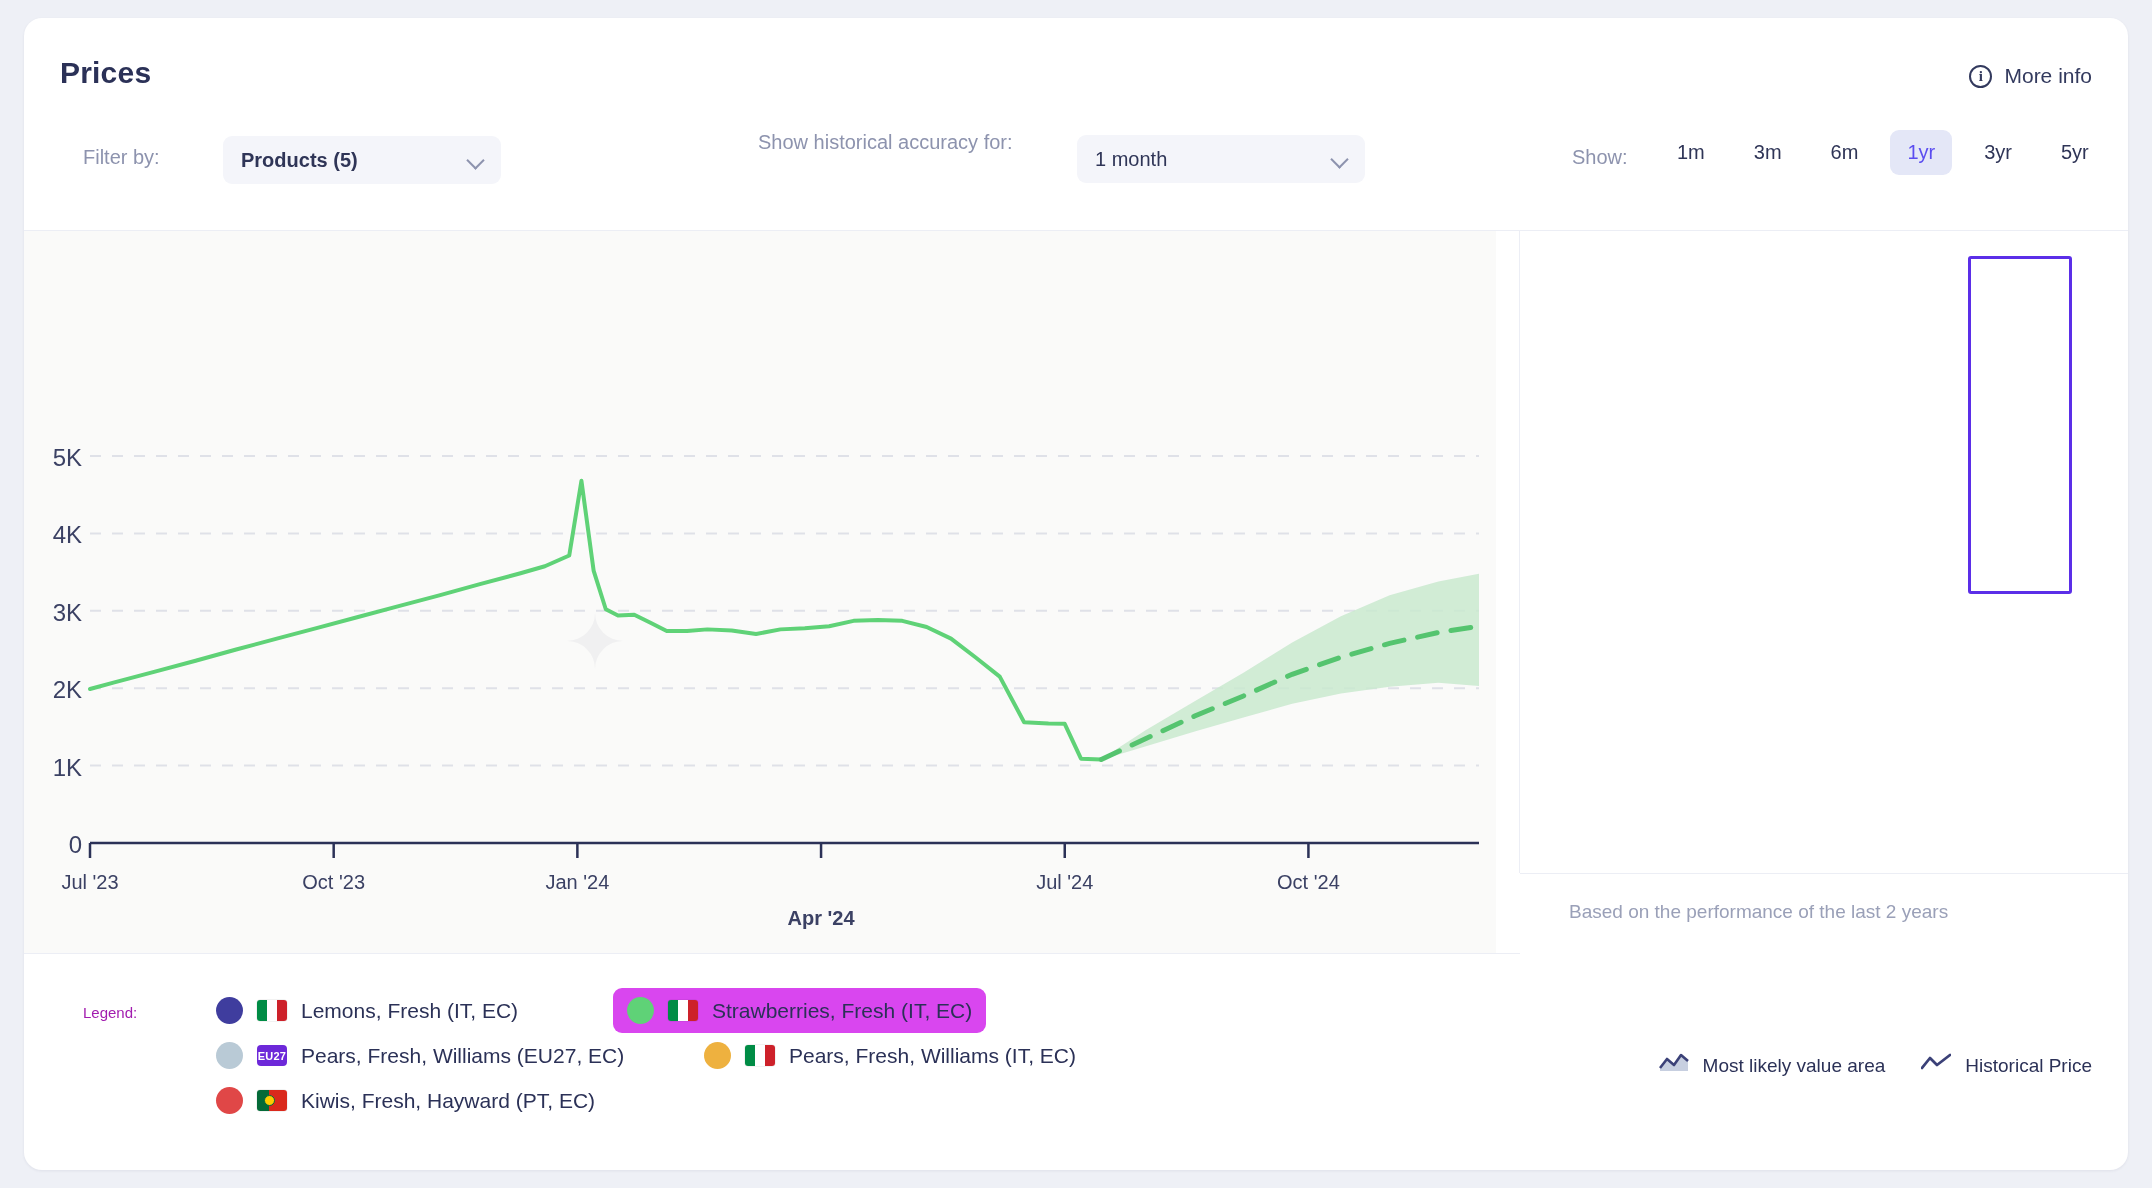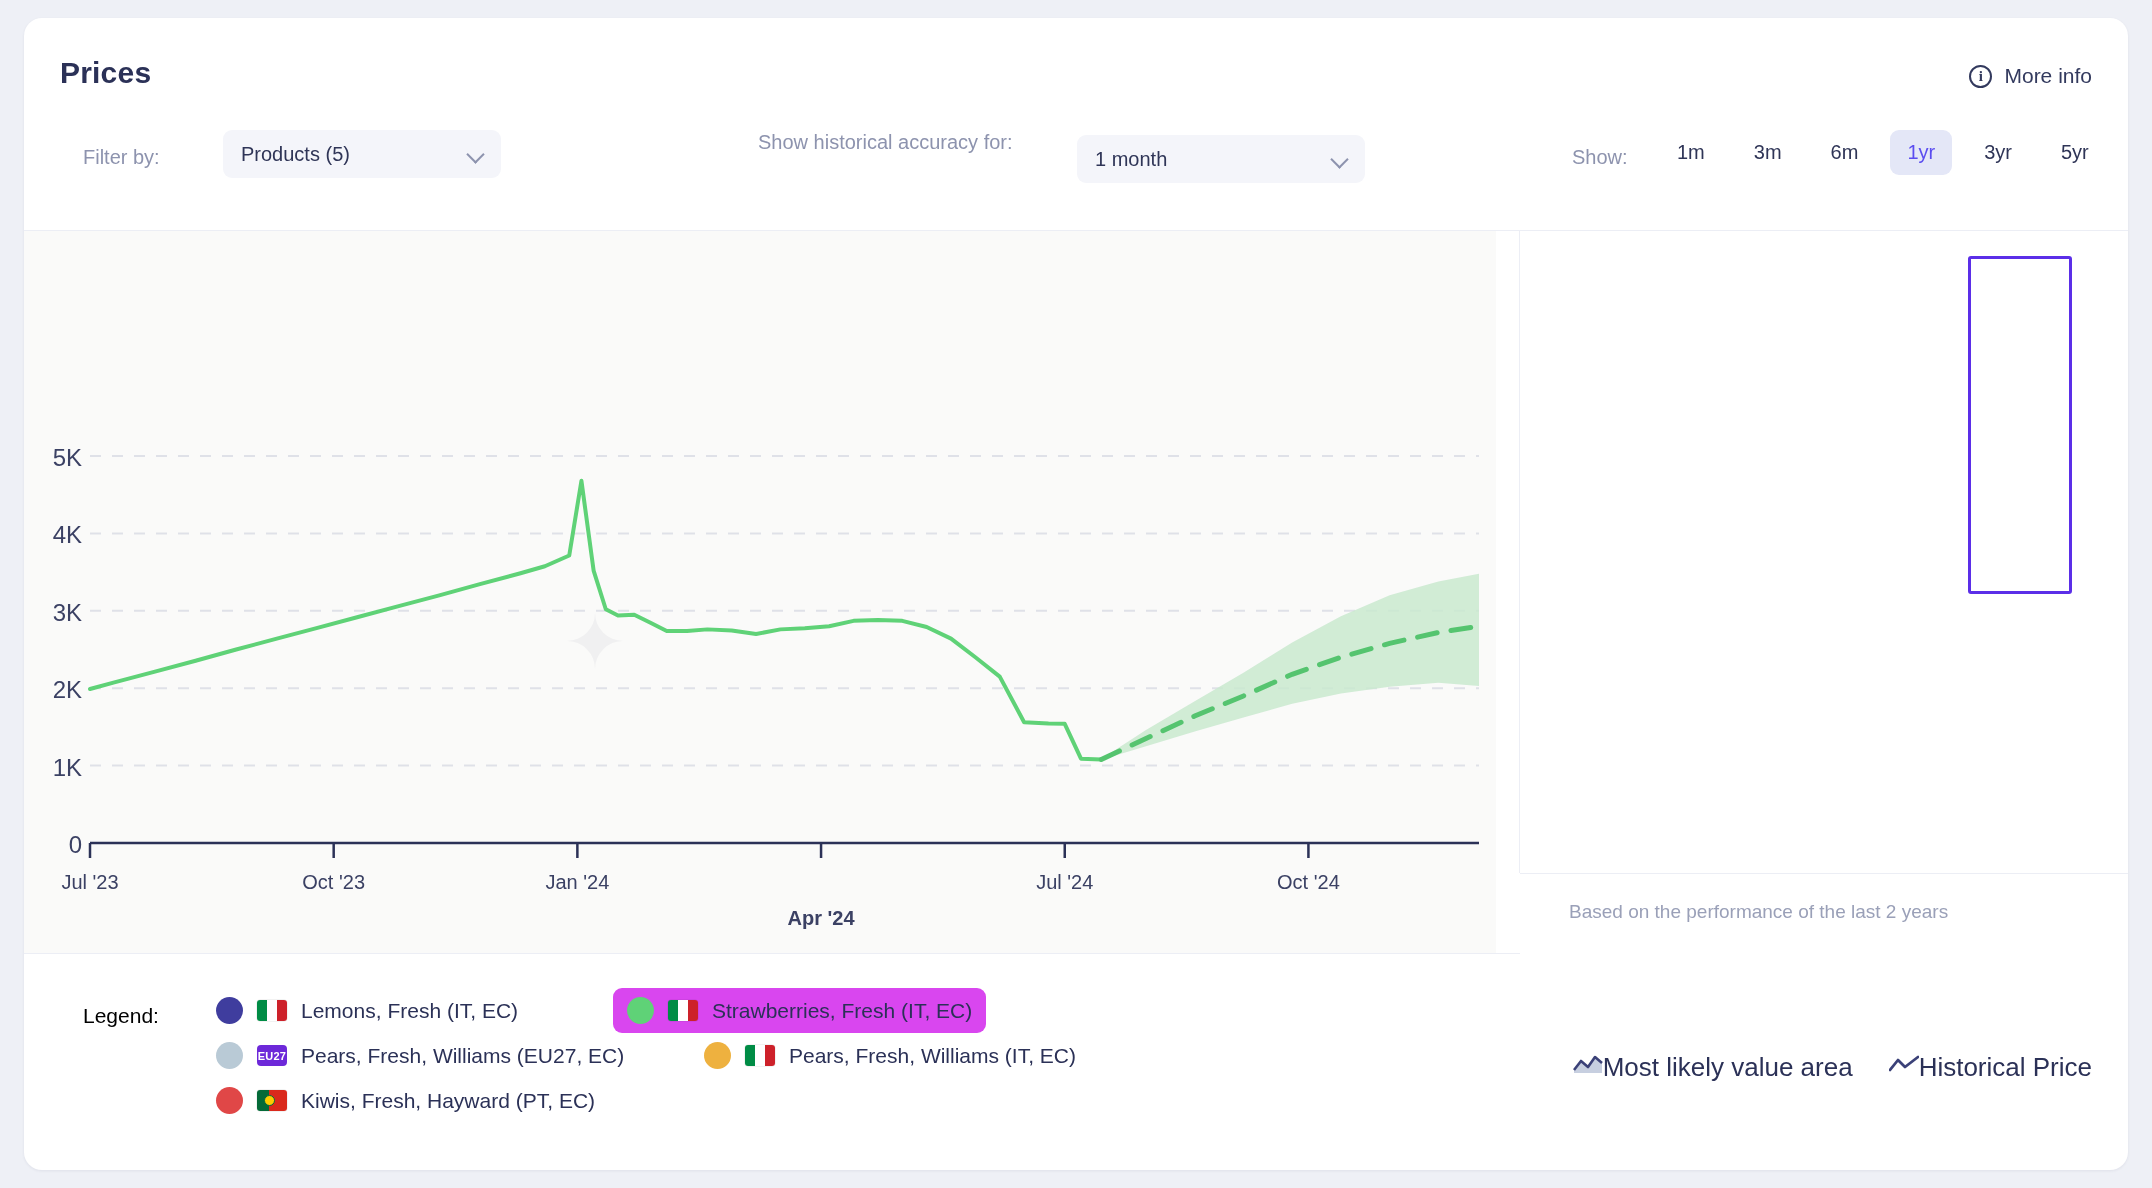--- a/index.html
+++ b/index.html
@@ -46,21 +46,21 @@
     padding: 0 18px; cursor: pointer;
   }
   .sel .val { font-size: 20px; color: #2f3557; }
   .chev { margin-left: auto; width: 15px; height: 15px; position: relative; }
   .chev::after {
     content: ""; position: absolute; left: 1px; top: 1px;
     width: 11px; height: 11px;
     border-right: 2.4px solid #8d93ae; border-bottom: 2.4px solid #8d93ae;
     transform: rotate(45deg);
   }
-  #sel-products { left: 199px; top: 0; width: 278px; }
+  #sel-products { left: 199px; top: 6px; width: 278px; font-weight: bold; }
   .a-label { position: absolute; left: 686px; top: 1px; margin-left: 48px; }
   #sel-period { left: 1053px; top: 5px; width: 288px; }
 
   .show-label { position: absolute; left: 1548px; top: 16px; }
   .ranges { position: absolute; left: 1636px; top: 0px; display: flex; align-items: flex-end; gap: 0px; }
   .rg {
     font-size: 20px; color: #2f3557; cursor: pointer;
     padding: 11px 17px; border-radius: 9px; margin-right: 15px;
   }
   .rg.active { background: #e4e7f7; color: #5b4df0; }
@@ -95,39 +95,39 @@
     position: absolute; left: 1944px; top: 238px;
     width: 104px; height: 338px;
     border: 3px solid #5b2ee8; border-radius: 3px; pointer-events: none;
   }
   .acc-hr { position: absolute; left: 1496px; top: 855px; width: 608px; height: 1px; background: #eceef5; }
   .acc-note { position: absolute; left: 1545px; top: 883px; font-size: 19px; color: #9aa0b8; }
 
   
   .hr-legend { position: absolute; left: 0; top: 935px; width: 1496px; height: 1px; background: #eceef5; }
   .legend { position: absolute; left: 0; top: 936px; width: 100%; height: 216px; }
-  .lg-label { position: absolute; left: 59px; top: 50px; font-size: 21px; color: #000000; }
+  .lg-label { position: absolute; left: 59px; top: 50px; font-size: 15px; color: #a21caf; }
   .lg-item {
     position: absolute; display: flex; align-items: center; gap: 14px;
     padding: 9px 14px; border-radius: 9px; cursor: pointer;
   }
   .lg-item.on { background: #d946ef; }
   .dot { width: 27px; height: 27px; border-radius: 50%; flex: none; }
   .flag { width: 30px; height: 21px; border-radius: 3px; flex: none; overflow: hidden;
           display: flex; box-shadow: 0 0 0 .5px rgba(0,0,0,.10); }
   .flag i { display: block; height: 100%; flex: 1; font-style: normal; }
   .flag-eu { width: 30px; height: 21px; border-radius: 4px; background: #6d28d9;
              color: #fff; font-size: 11px; font-weight: 700; display: flex;
              align-items: center; justify-content: center; flex: none; letter-spacing: .2px; }
   .flag-pt { width: 30px; height: 21px; border-radius: 3px; flex: none; overflow: hidden;
              display: flex; position: relative; box-shadow: 0 0 0 .5px rgba(0,0,0,.10); }
   .lg-txt { font-size: 21px; color: #2b3157; white-space: nowrap; }
 
   .meta { position: absolute; right: 36px; top: 1034px; display: flex; align-items: center; gap: 36px; }
-  .meta-item { display: flex; align-items: center; font-size: 26px; color: #2b3157; }
+  .meta-item { display: flex; align-items: center; gap: 14px; font-size: 19px; color: #2b3157; }
 </style>
 </head>
 <body>
 
 <div class="card">
 
   <div class="hdr-title">Prices</div>
   <div class="more-info">
     <span class="info-ic">i</span>
     <span>More info</span>

